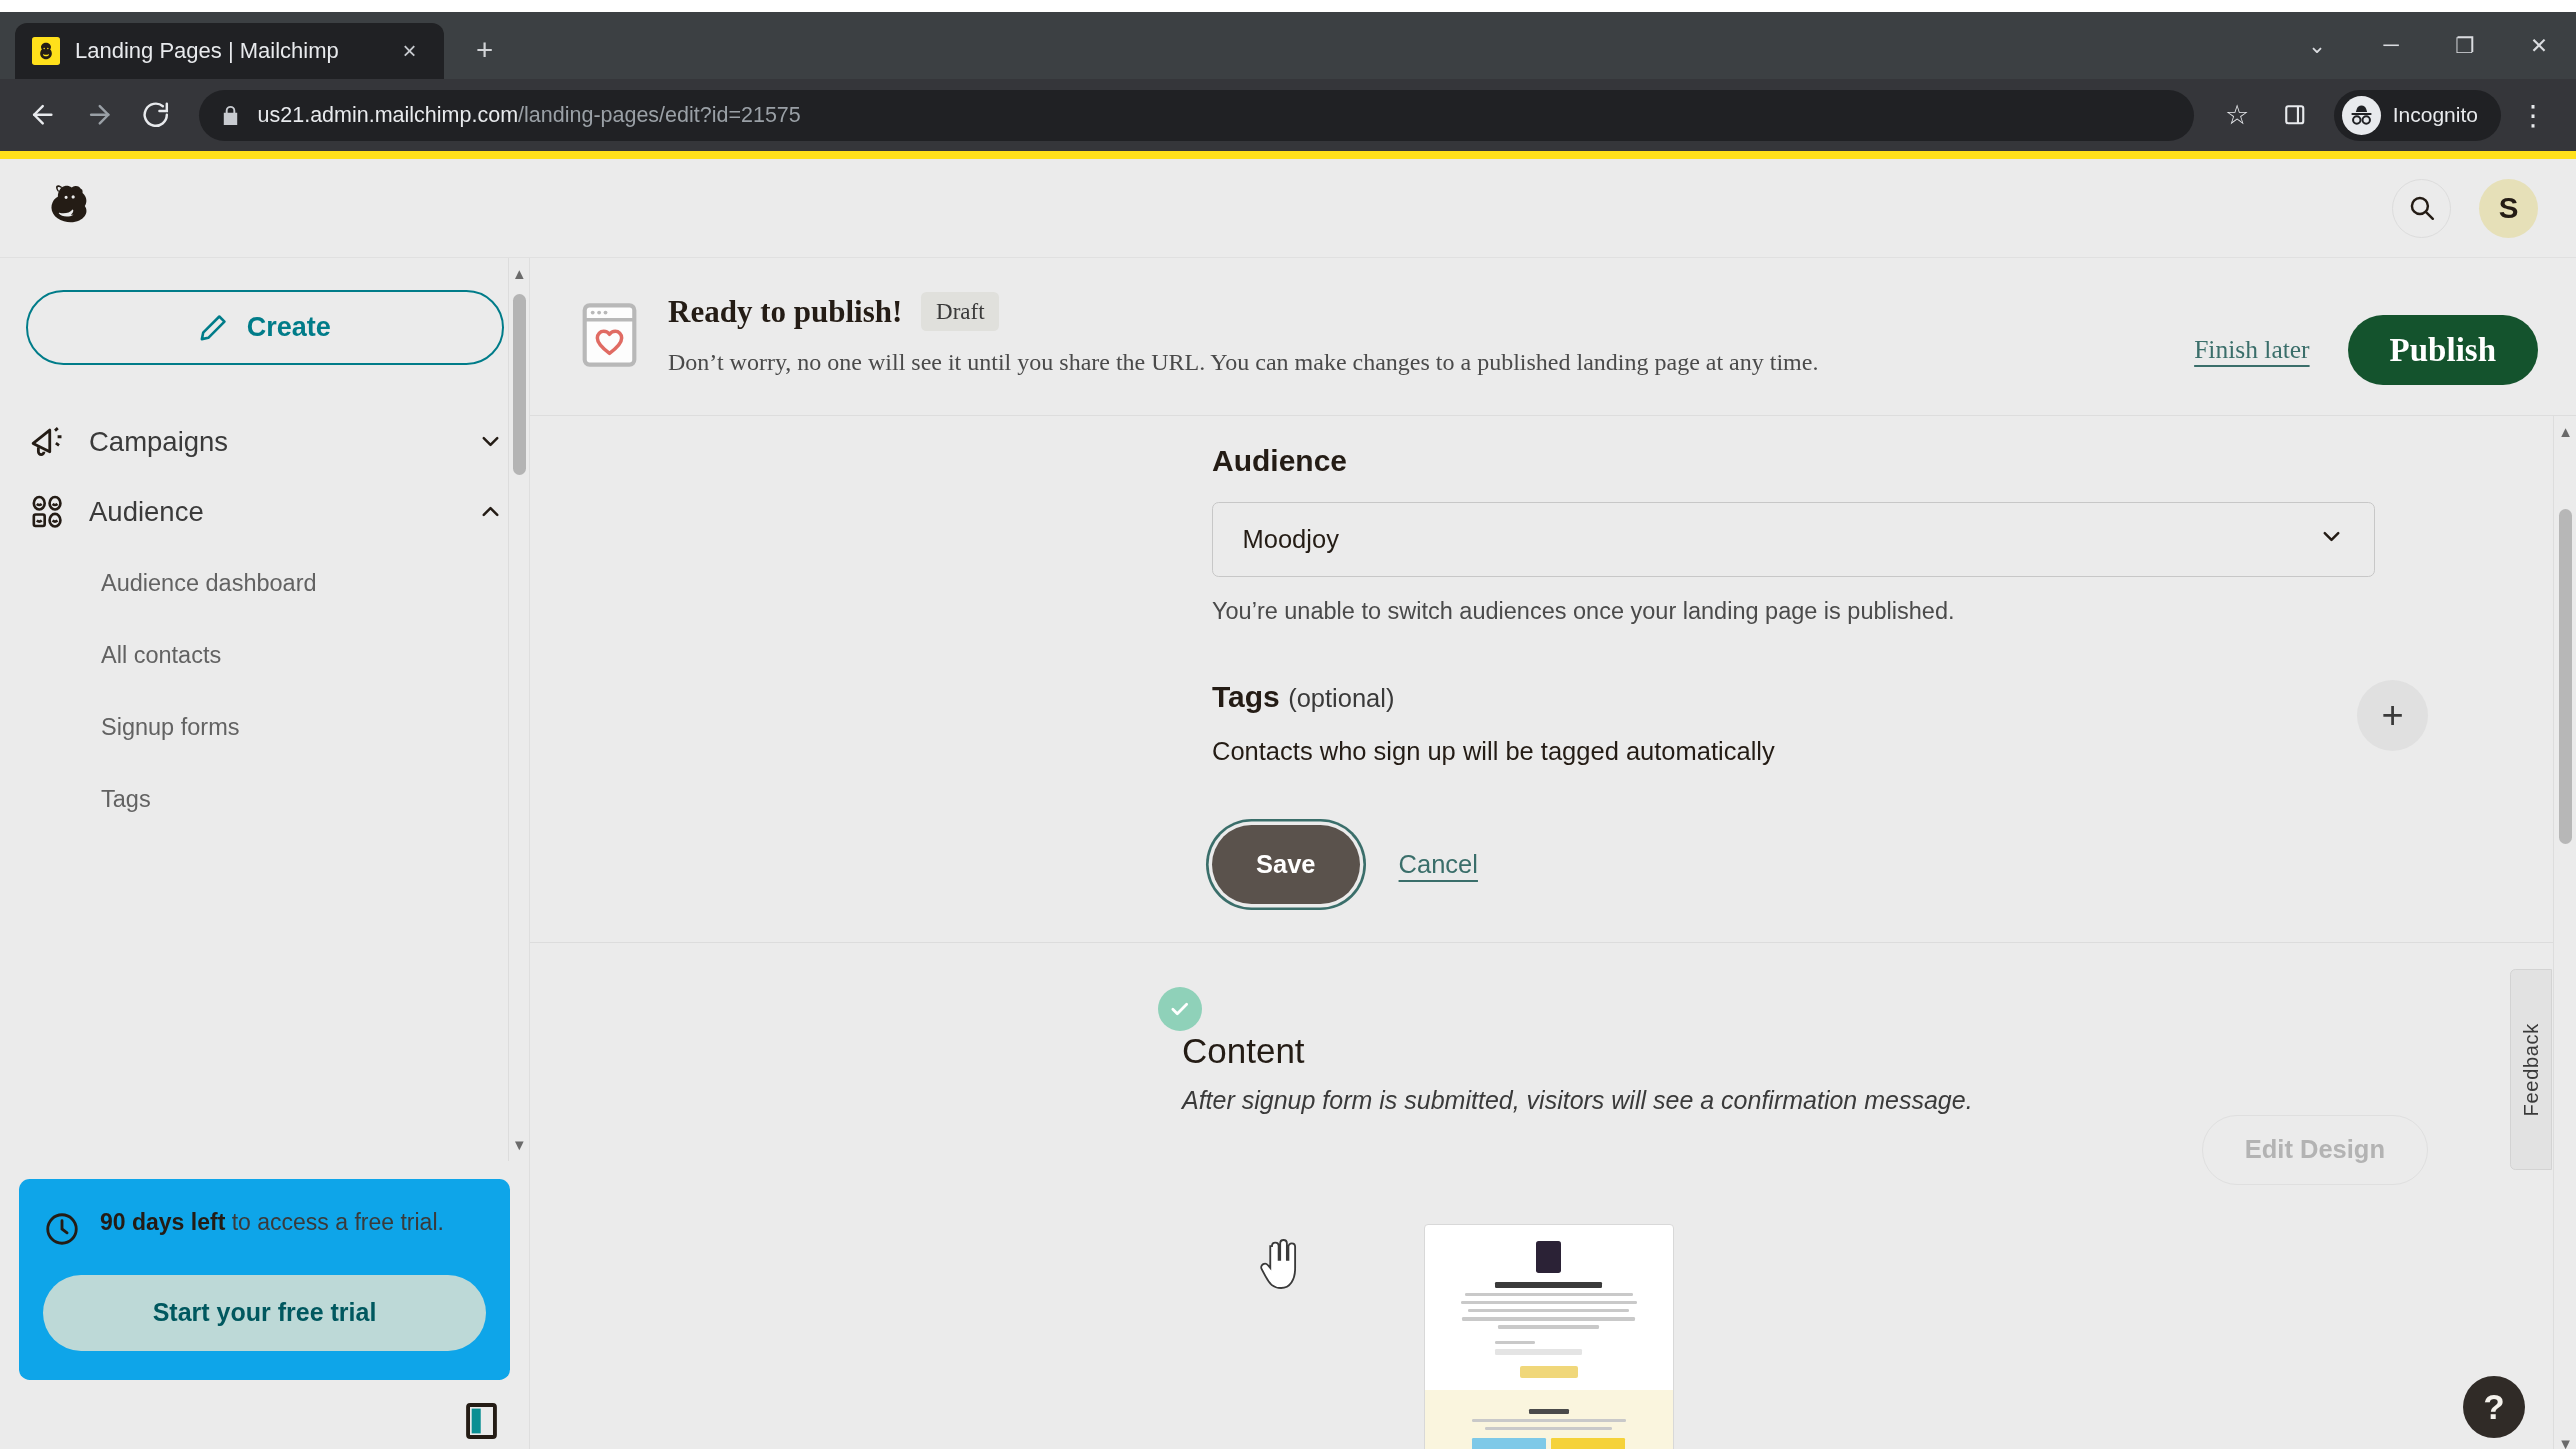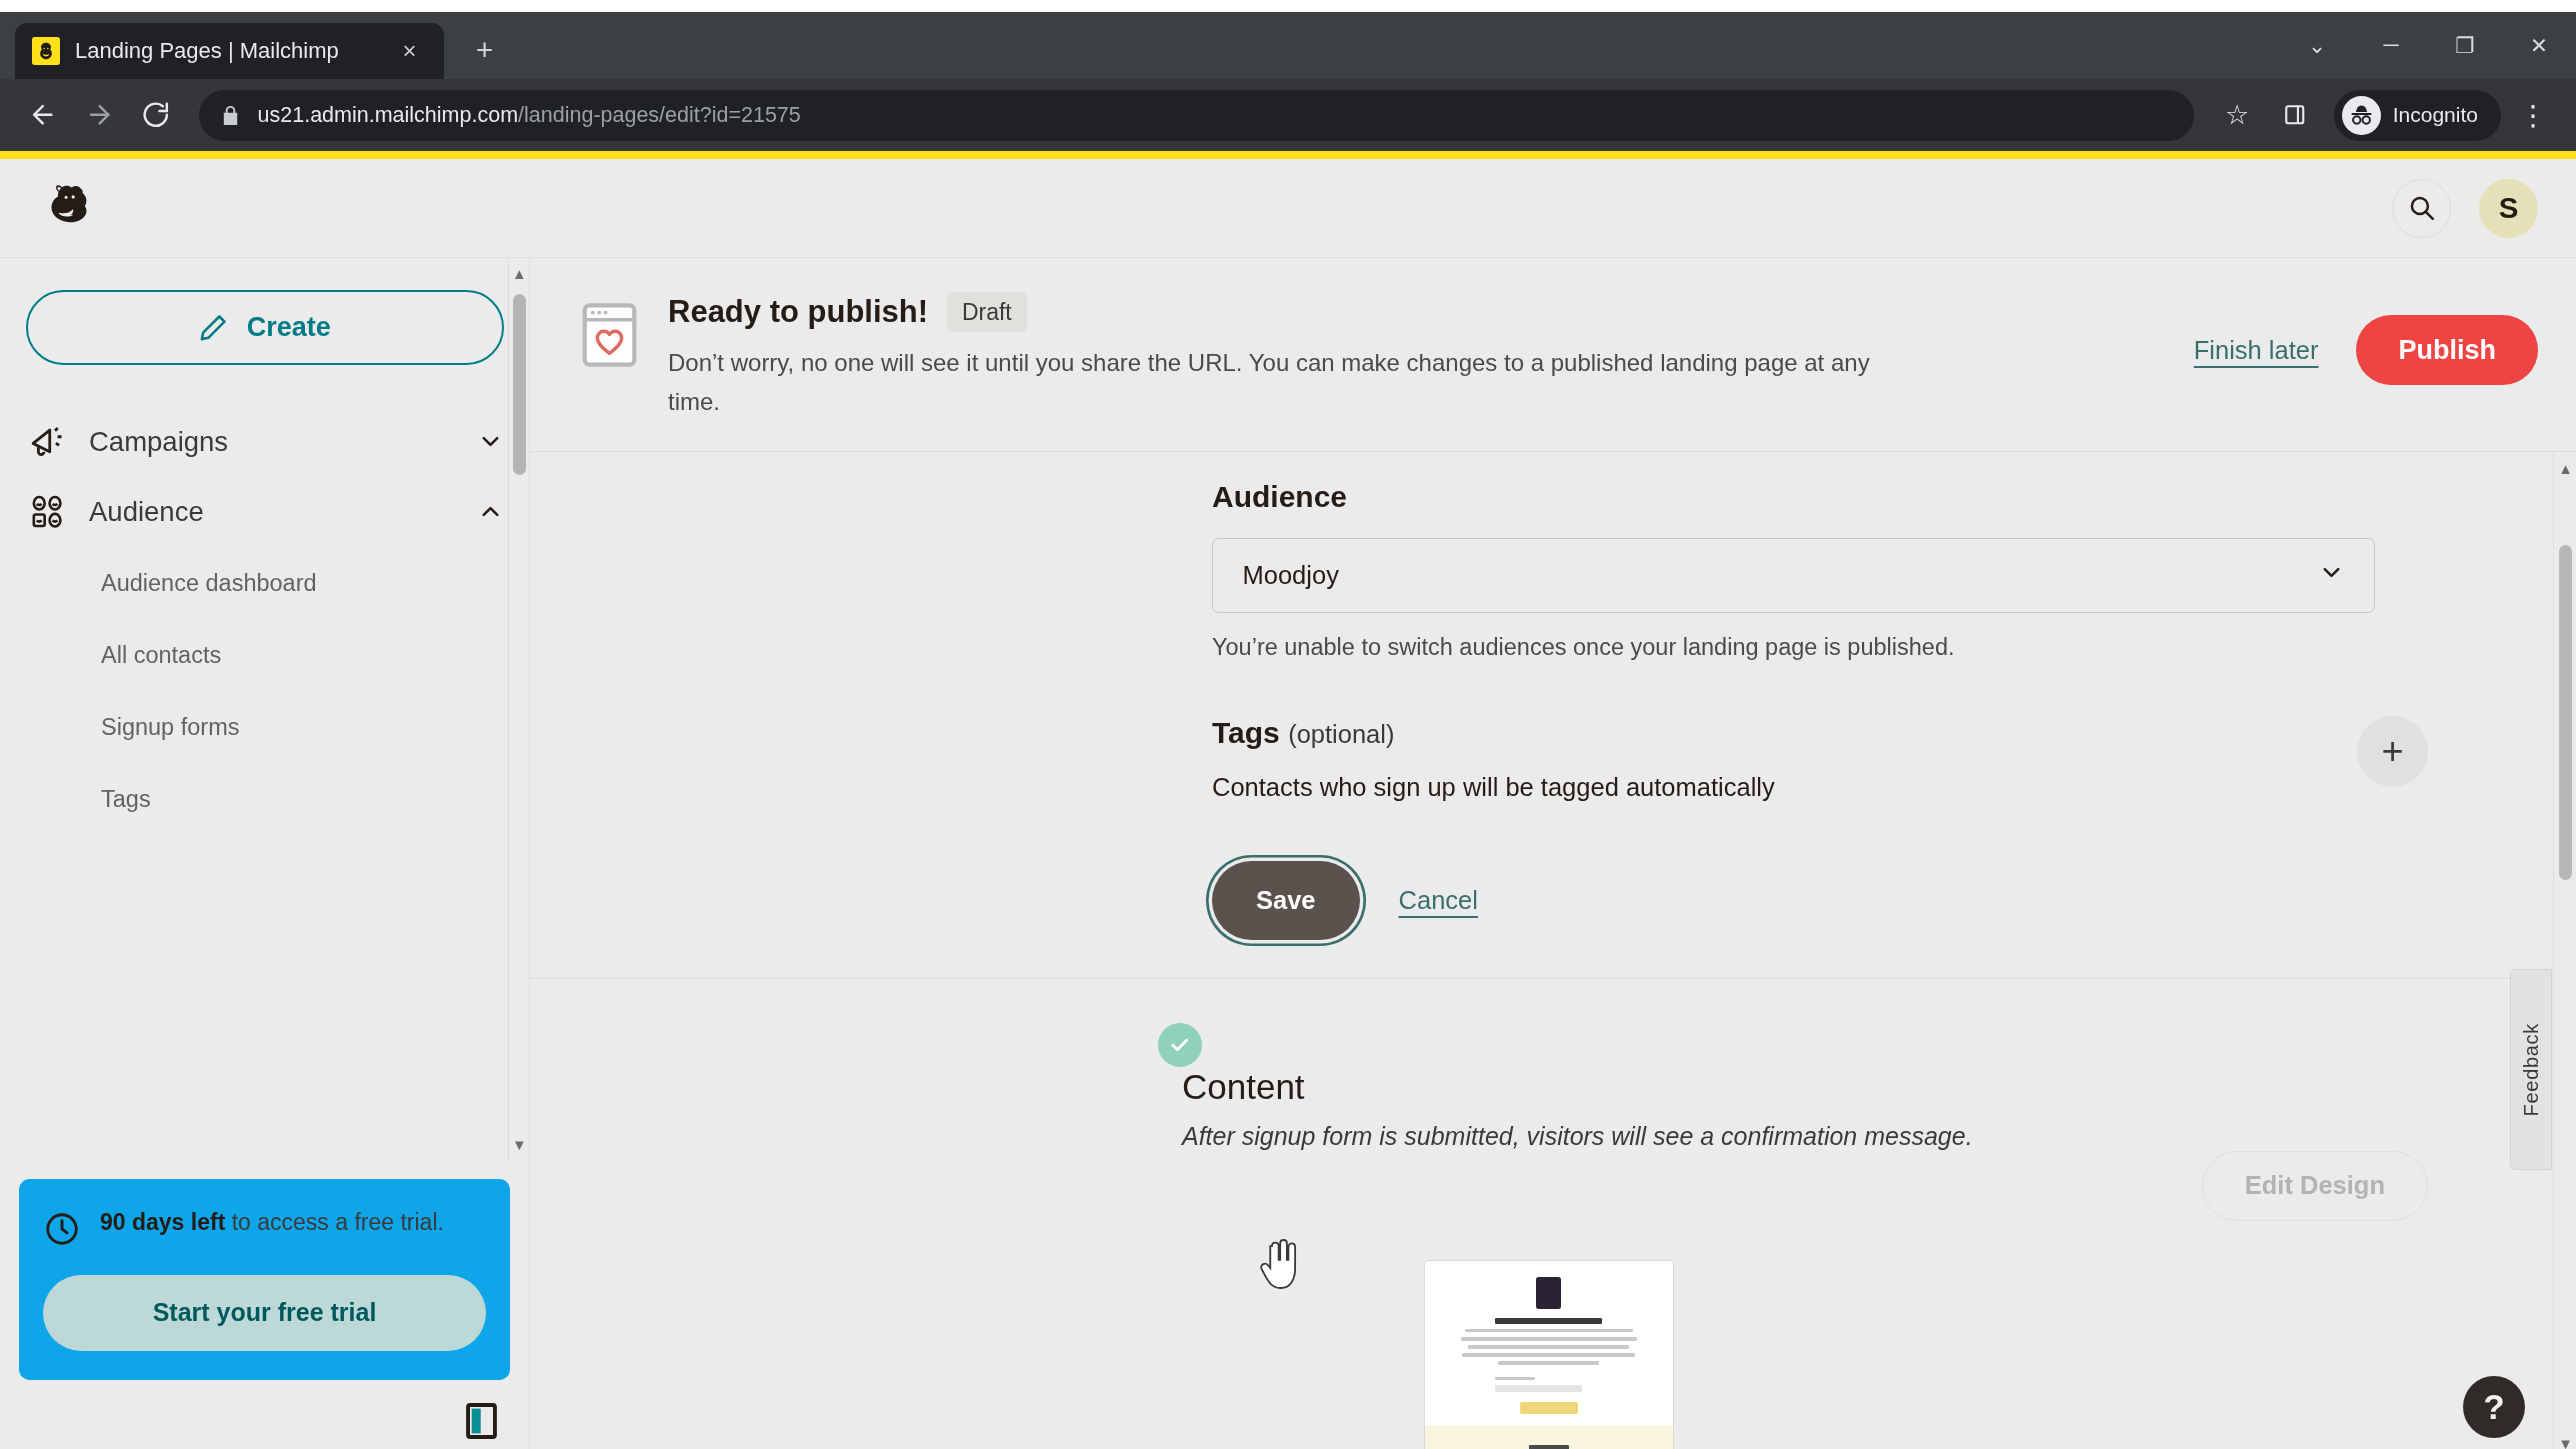--- a/index.html
+++ b/index.html
@@ -170,42 +170,42 @@
   .panel-toggle { width: 31px; height: 38px; }
 
   
   .main {
     flex: 1; background: #ebebeb; position: relative;
     display: flex; flex-direction: column; min-width: 0;
   }
 
   .publish-banner {
     display: flex; align-items: flex-start; padding: 34px 38px 29.5px 52px;
-    gap: 31px; border-bottom: 1.3px solid #dddddd; flex: 0 0 auto;
+    gap: 31px; border-bottom: 1.3px solid #dddddd; flex: 0 0 auto; font-family: Liberation Serif, serif;
   }
   .banner-icon { width: 55px; height: 64px; flex: 0 0 auto; margin-top: 10.7px; }
   .banner-body { flex: 1; min-width: 0; }
   .banner-title-row { display: flex; align-items: center; gap: 19px; }
   .banner-title { font-size: 31px; font-weight: bold; color: #241c15; }
   .draft-badge {
     background: #e0e0dc; border-radius: 5.4px; padding: 6.7px 14.8px;
     font-size: 23px; color: #3a3a3a;
   }
   .banner-desc {
     margin-top: 12px; font-size: 24px; color: #4a4a4a;
     line-height: 1.6; max-width: 1228px;
   }
   .banner-actions { display: flex; align-items: center; gap: 38px; margin-top: 23px; }
   .finish-later {
     font-size: 25.5px; color: #3a6e6a; text-decoration: underline;
     text-underline-offset: 6.7px;
   }
   .publish-btn {
-    background: #ef4444; color: #ffffff; border-radius: 40px;
-    padding: 0 42px; height: 70px; font-size: 27px; font-weight: bold;
+    background: #14532d; color: #ffffff; border-radius: 40px;
+    padding: 0 42px; height: 70px; font-size: 33px; font-weight: bold;
     display: flex; align-items: center; justify-content: center;
   }
 
   .content-scroll { flex: 1; position: relative; overflow: hidden; }
 
   .card {
     background: #ebebeb; border-bottom: 1.3px solid #dcdcdc;
     padding: 0 47px 0 38px; position: relative;
   }
   .audience-card { padding-top: 28px; padding-bottom: 38px; }

